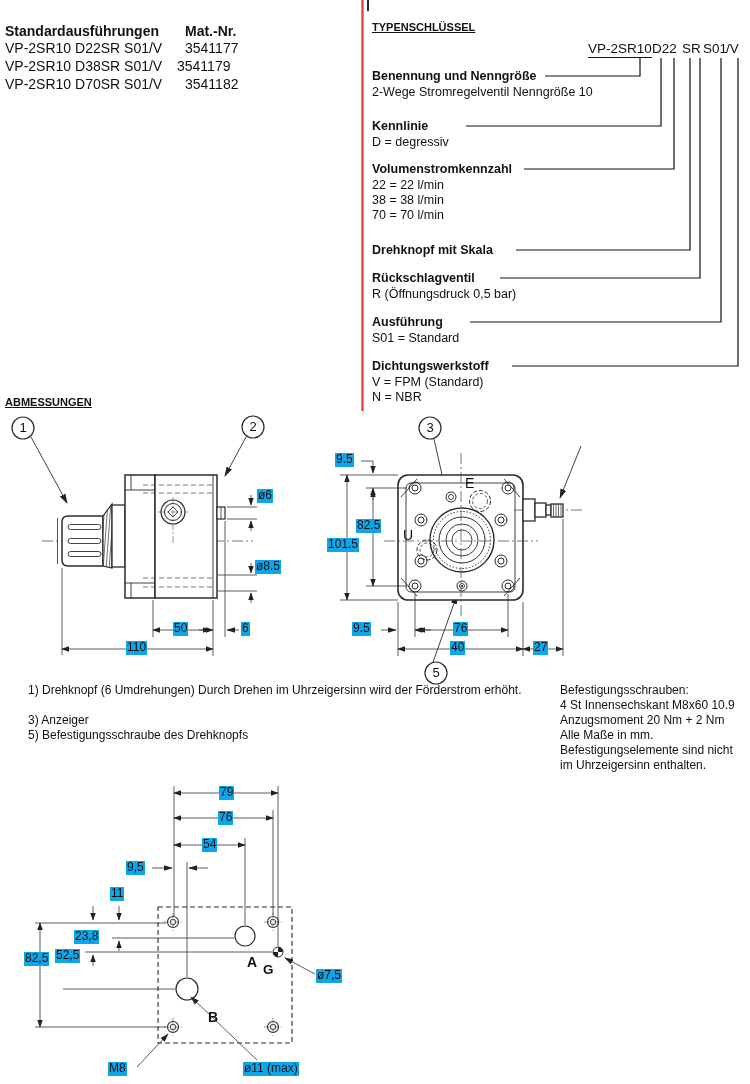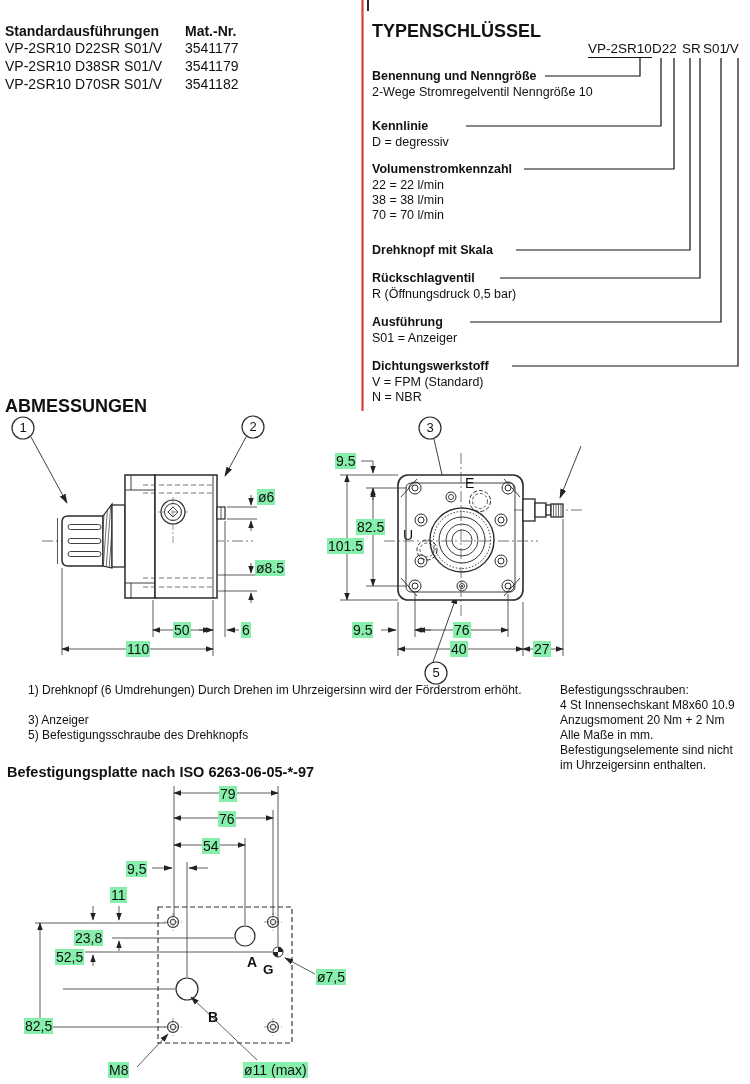--- a/index.html
+++ b/index.html
@@ -1,25 +1,25 @@
 <!DOCTYPE html>
 <html><head>
 <meta charset="utf-8">
 <style>
   html,body{margin:0;padding:0;background:#fff;}
   #page{position:relative;width:750px;height:1084px;background:#fff;overflow:hidden;
         font-family:"Liberation Sans","DejaVu Sans",sans-serif;color:#111;}
   .t{position:absolute;white-space:nowrap;font-size:12.5px;line-height:1.15;}
   .b{font-weight:bold;}
-  .h15{font-size:18px;font-weight:bold;}
+  .h15{font-size:11px;font-weight:bold;text-decoration:underline;}
   .f14{font-size:14px;}
   .f12{font-size:12px;text-align:right;}
   .code{font-size:13.5px;}
   .und{border-bottom:1.4px solid #111;padding-bottom:1px;}
-  .dim{font-size:14px;background:#86efac;padding:0 1px;z-index:3;}
+  .dim{font-size:12px;background:#0ea5e9;padding:0 1px;z-index:3;}
   .callout-num{position:absolute;width:22px;height:22px;text-align:center;line-height:22px;
                font-size:13px;z-index:3;}
   .portlab{font-size:14px;font-weight:bold;}
   svg{position:absolute;left:0;top:0;z-index:1;}
   .t{z-index:2;}
 </style>
 </head>
 <body>
 
 <div id="page">
@@ -265,21 +265,21 @@
       <line x1="257" y1="1060" x2="191" y2="997" marker-end="url(#arr)"></line>
     </g>
   </g>
 </svg>
 
 <div class="t b" style="left:5px;top:23px;font-size:14px">Standardausführungen</div>
 <div class="t b" style="left:185px;top:23px;font-size:14px">Mat.-Nr.</div>
 <div class="t f14" style="left:5px;top:40px">VP-2SR10 D22SR S01/V</div>
 <div class="t f14" style="left:185px;top:40px">3541177</div>
 <div class="t f14" style="left:5px;top:58px">VP-2SR10 D38SR S01/V</div>
-<div class="t f14" style="left:185px;top:58px">3541179</div>
+<div class="t f14" style="left:177px;top:58px">3541179</div>
 <div class="t f14" style="left:5px;top:76px">VP-2SR10 D70SR S01/V</div>
 <div class="t f14" style="left:185px;top:76px">3541182</div>
 
 <div class="t h15" style="left:372px;top:21px">TYPENSCHLÜSSEL</div>
 <div class="t code" style="left:588px;top:41px"><span class="und">VP-2SR10</span></div>
 <div class="t code" style="left:652px;top:41px">D22</div>
 <div class="t code" style="left:682px;top:41px">SR</div>
 <div class="t code" style="left:703px;top:41px">S01</div>
 <div class="t code" style="left:726px;top:41px">/V</div>
 
@@ -288,21 +288,21 @@
 <div class="t b" style="left:372px;top:119px">Kennlinie</div>
 <div class="t" style="left:372px;top:135px">D = degressiv</div>
 <div class="t b" style="left:372px;top:162px">Volumenstromkennzahl</div>
 <div class="t" style="left:372px;top:178px">22 = 22 l/min</div>
 <div class="t" style="left:372px;top:193px">38 = 38 l/min</div>
 <div class="t" style="left:372px;top:208px">70 = 70 l/min</div>
 <div class="t b" style="left:372px;top:243px">Drehknopf mit Skala</div>
 <div class="t b" style="left:372px;top:271px">Rückschlagventil</div>
 <div class="t" style="left:372px;top:287px">R (Öffnungsdruck 0,5 bar)</div>
 <div class="t b" style="left:372px;top:315px">Ausführung</div>
-<div class="t" style="left:372px;top:331px">S01 = Anzeiger</div>
+<div class="t" style="left:372px;top:331px">S01 = Standard</div>
 <div class="t b" style="left:372px;top:359px">Dichtungswerkstoff</div>
 <div class="t" style="left:372px;top:375px">V = FPM (Standard)</div>
 <div class="t" style="left:372px;top:390px">N = NBR</div>
 
 <div class="t h15" style="left:5px;top:396px">ABMESSUNGEN</div>
 
 <div class="callout-num" style="left:12px;top:417px">1</div>
 <div class="callout-num" style="left:242px;top:416px">2</div>
 <div class="callout-num" style="left:419px;top:417px">3</div>
 <div class="callout-num" style="left:425px;top:662px">5</div>
@@ -327,30 +327,29 @@
 <div class="t f12" style="left:28px;top:714px">3) Anzeiger</div>
 <div class="t f12" style="left:28px;top:729px">5) Befestigungsschraube des Drehknopfs</div>
 
 <div class="t f12" style="left:560px;top:684px">Befestigungsschrauben:</div>
 <div class="t f12" style="left:560px;top:699px">4 St Innensechskant M8x60 10.9</div>
 <div class="t f12" style="left:560px;top:714px">Anzugsmoment 20 Nm + 2 Nm</div>
 <div class="t f12" style="left:560px;top:729px">Alle Maße in mm.</div>
 <div class="t f12" style="left:560px;top:744px">Befestigungselemente sind nicht</div>
 <div class="t f12" style="left:560px;top:759px">im Uhrzeigersinn enthalten.</div>
 
-<div class="t" style="left:7px;top:764px;font-size:14.5px;font-weight:bold">Befestigungsplatte nach ISO 6263-06-05-*-97</div>
 
 <div class="t dim" style="left:219px;top:786px">79</div>
 <div class="t dim" style="left:218px;top:811px">76</div>
 <div class="t dim" style="left:202px;top:838px">54</div>
 <div class="t dim" style="left:126px;top:861px">9,5</div>
 <div class="t dim" style="left:110px;top:887px">11</div>
 <div class="t dim" style="left:74px;top:930px">23,8</div>
 <div class="t dim" style="left:55px;top:949px">52,5</div>
-<div class="t dim" style="left:24px;top:1018px">82,5</div>
+<div class="t dim" style="left:24px;top:952px">82,5</div>
 <div class="t portlab" style="left:247px;top:954px">A</div>
 <div class="t" style="left:263px;top:962px;font-size:13.5px;font-weight:bold">G</div>
 <div class="t portlab" style="left:208px;top:1009px">B</div>
 <div class="t dim" style="left:316px;top:969px">ø7,5</div>
 <div class="t dim" style="left:108px;top:1062px">M8</div>
 <div class="t dim" style="left:243px;top:1062px">ø11 (max)</div>
 
 </div>
 
 </body></html>

